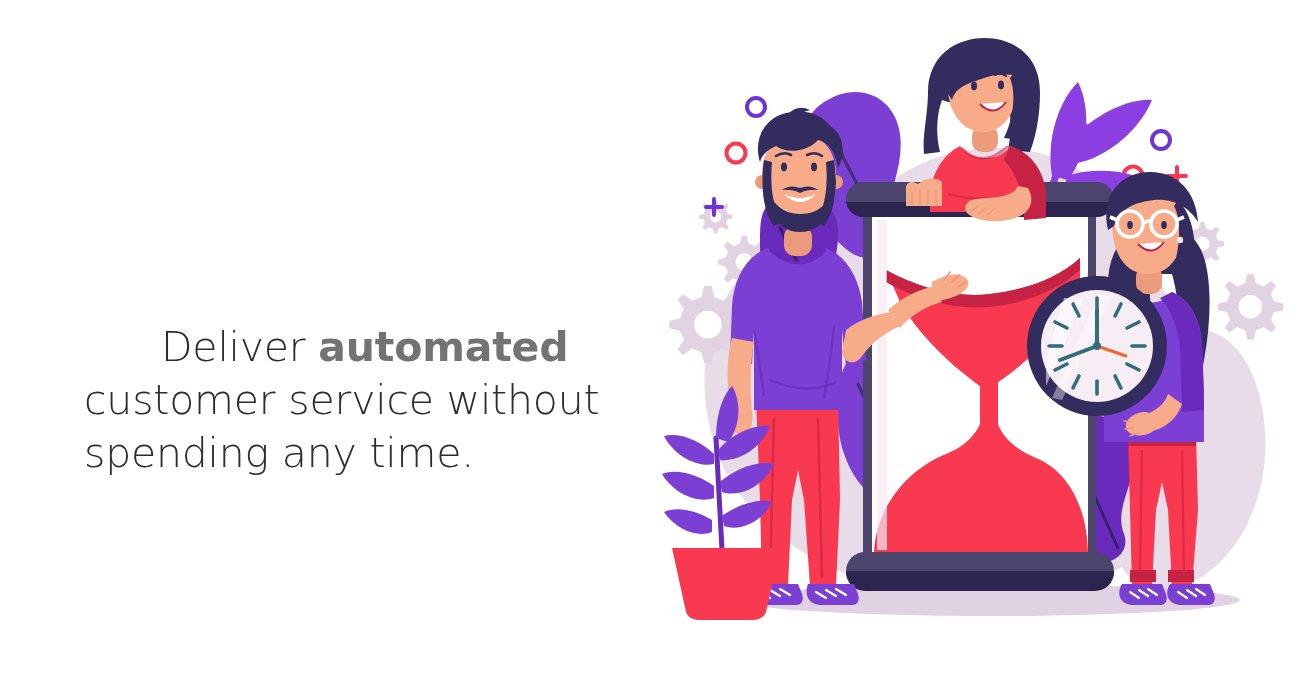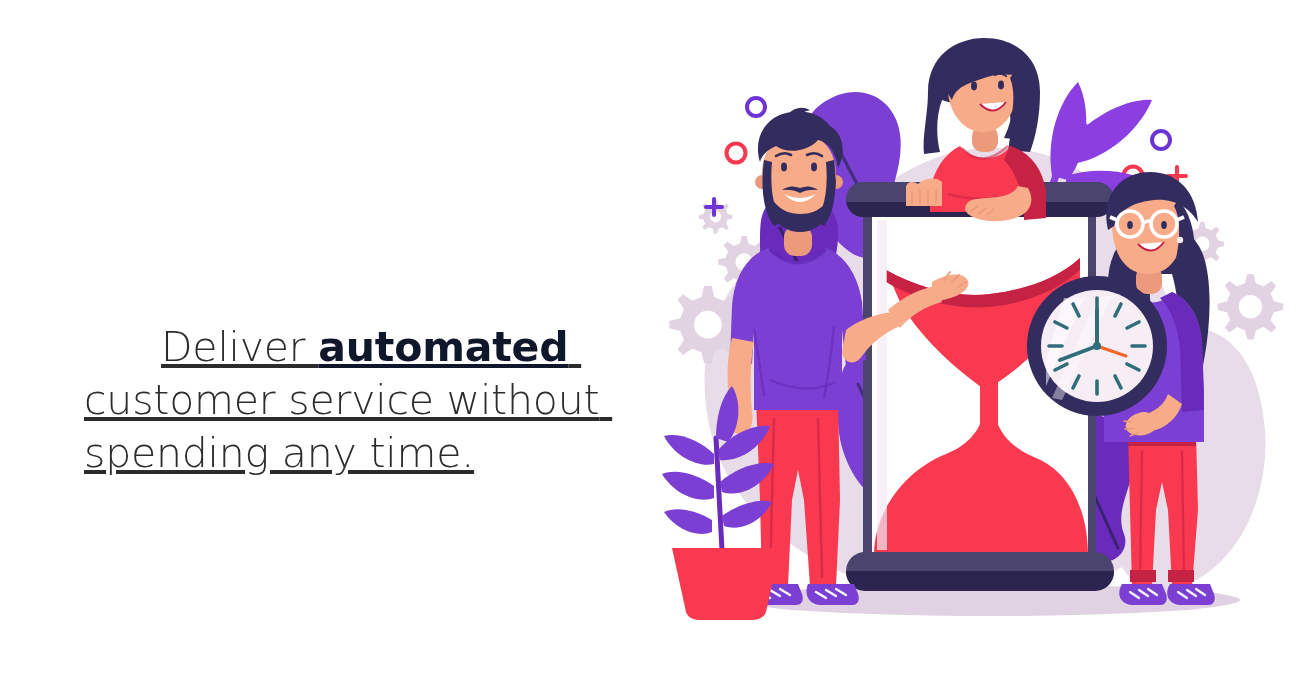--- a/index.html
+++ b/index.html
@@ -30,23 +30,23 @@
     font-family: "DejaVu Sans", "Liberation Sans", sans-serif;
     font-size: 41px;
     line-height: 53px;
     font-weight: 300;
     letter-spacing: -0.2px;
     color: #2c2c2c;
     white-space: pre-wrap;
   }
   #headline .hl-accent {
     font-weight: 700;
-    color: #0f172a;
-  }
-  .seg { display: inline; text-decoration: underline; }
+    color: #737373;
+  }
+  .seg { display: inline; }
   
   #illustration {
     position: absolute;
     left: 660px;
     top: 30px;
     width: 640px;
     height: 620px;
   }
   #illustration svg { display: block; width: 100%; height: 100%; }
 </style>

